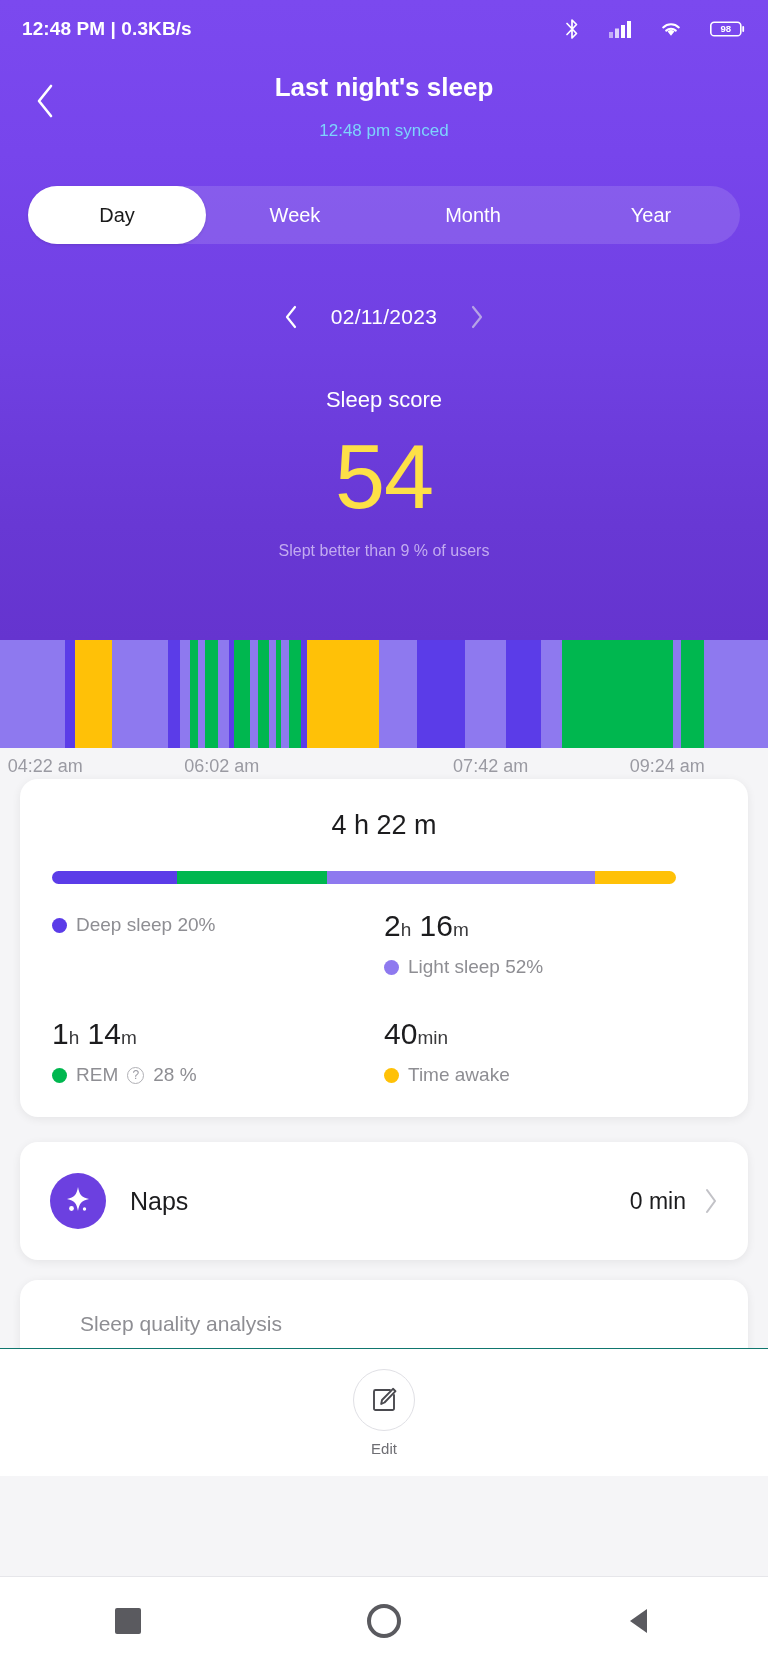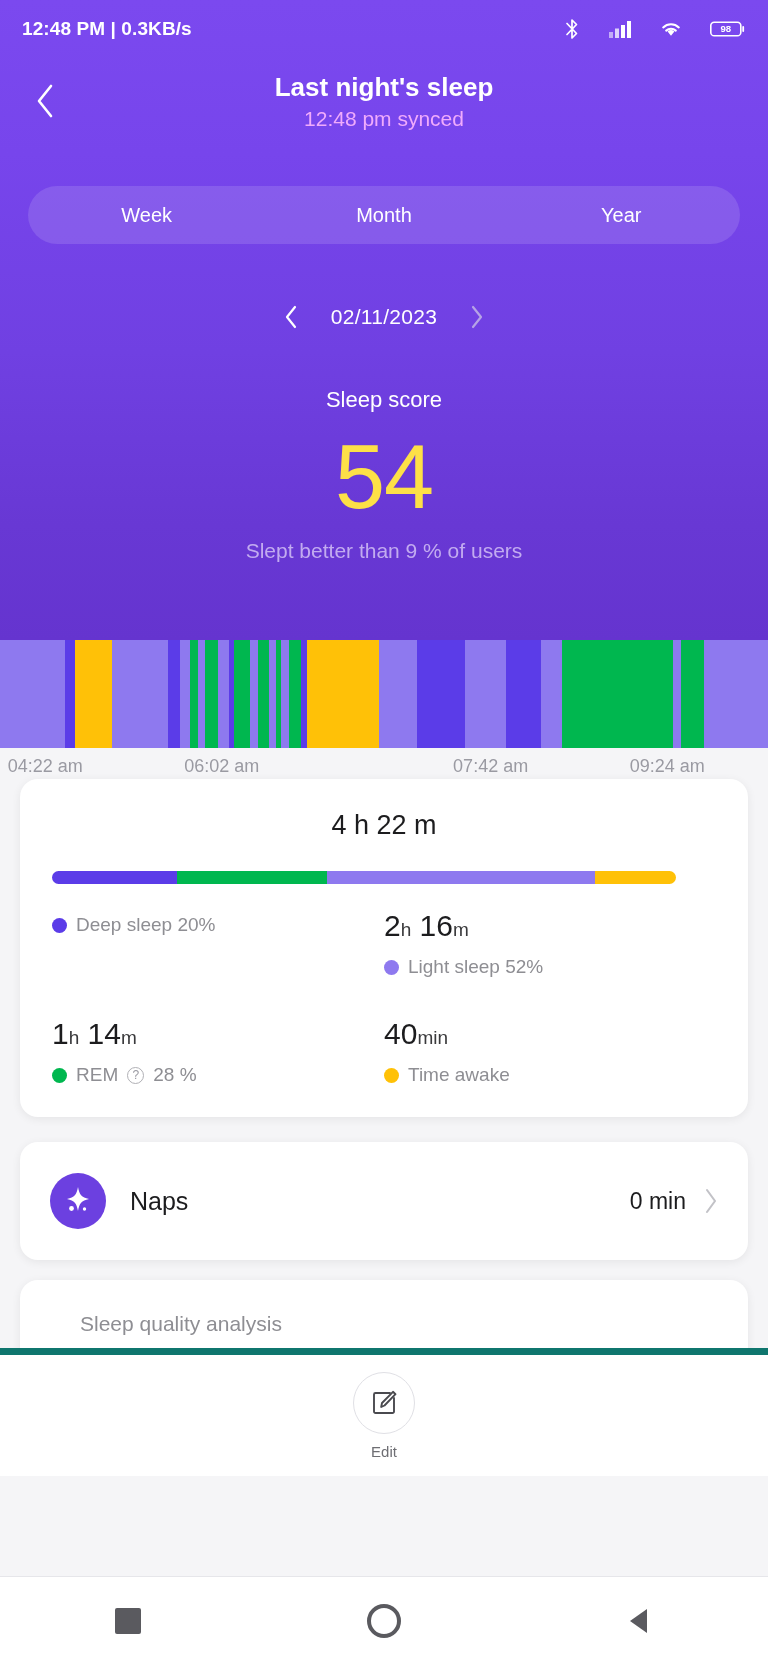--- a/index.html
+++ b/index.html
@@ -42,21 +42,21 @@
   }
   .back-btn {
     position:absolute; left:22px; top:20px; width:46px; height:46px;
     display:flex; align-items:center; justify-content:center;
   }
   .title-wrap { text-align:center; padding-top:12px; }
   .title {
     color:#ffffff; font-size:26px; font-weight:bold; line-height:34px;
   }
   .subtitle {
-    color:#f0abfc; font-size:21px; line-height:26px; margin-top:2px;
+    color:#7dd3fc; font-size:17px; line-height:26px; margin-top:14px;
   }
 
   
   .tabs {
     position:absolute; left:28px; top:186px; width:712px; height:58px;
     background:rgba(255,255,255,0.13);
     border-radius:29px;
     display:flex; align-items:center;
     z-index:5;
   }
@@ -83,21 +83,21 @@
   
   .score-block {
     position:absolute; left:0; top:385px; width:100%;
     text-align:center; z-index:5;
   }
   .score-label { color:#ffffff; font-size:22px; line-height:30px; }
   .score-value {
     color:#fde047; font-size:90px; line-height:100px; font-weight:normal;
     letter-spacing:-1px; margin-top:12px;
   }
-  .score-note { color:#c2abf0; font-size:21px; line-height:28px; margin-top:10px; }
+  .score-note { color:#c2abf0; font-size:16px; line-height:28px; margin-top:10px; }
 
   
   .hypno-wrap {
     position:absolute; left:0; top:640px; width:768px; height:108px;
   }
   .hypno { width:100%; height:100%; display:flex; }
   .hseg { height:100%; }
 
   .axis {
     position:absolute; left:0; top:748px; width:768px; height:44px;
@@ -175,21 +175,21 @@
   .quality-title {
     color:#8e8e93; font-size:21px;
     padding:32px 0 0 32px;
     margin-left:28px;
   }
 
   
   .edit-bar {
     position:absolute; left:0; top:1348px; width:768px; height:128px;
     background:#ffffff;
-    border-top:7px solid #0f766e;
+    border-top:1px solid #0f766e;
     display:flex; flex-direction:column; align-items:center;
     justify-content:center;
   }
   .edit-circle {
     width:62px; height:62px; border-radius:50%;
     border:1px solid #e0e0e5;
     display:flex; align-items:center; justify-content:center;
   }
   .edit-label { color:#6e6e73; font-size:15px; margin-top:9px; }
 
@@ -246,20 +246,21 @@
         <path d="M16 2 L4 17 L16 32" fill="none" stroke="#ffffff" stroke-width="2.6" stroke-linecap="round" stroke-linejoin="round"></path>
       </svg>
     </div>
     <div class="title-wrap">
       <div class="title">Last night's sleep</div>
       <div class="subtitle">12:48 pm synced</div>
     </div>
   </div>
 
   <div class="tabs">
+    <div class="tab active">Day</div>
     <div class="tab">Week</div>
     <div class="tab">Month</div>
     <div class="tab">Year</div>
   </div>
 
   <div class="datenav">
     <div class="date-arrow">
       <svg width="14" height="24" viewBox="0 0 14 24">
         <path d="M11 2 L3 12 L11 22" fill="none" stroke="#ffffff" stroke-width="2.2" stroke-linecap="round" stroke-linejoin="round"></path>
       </svg>

